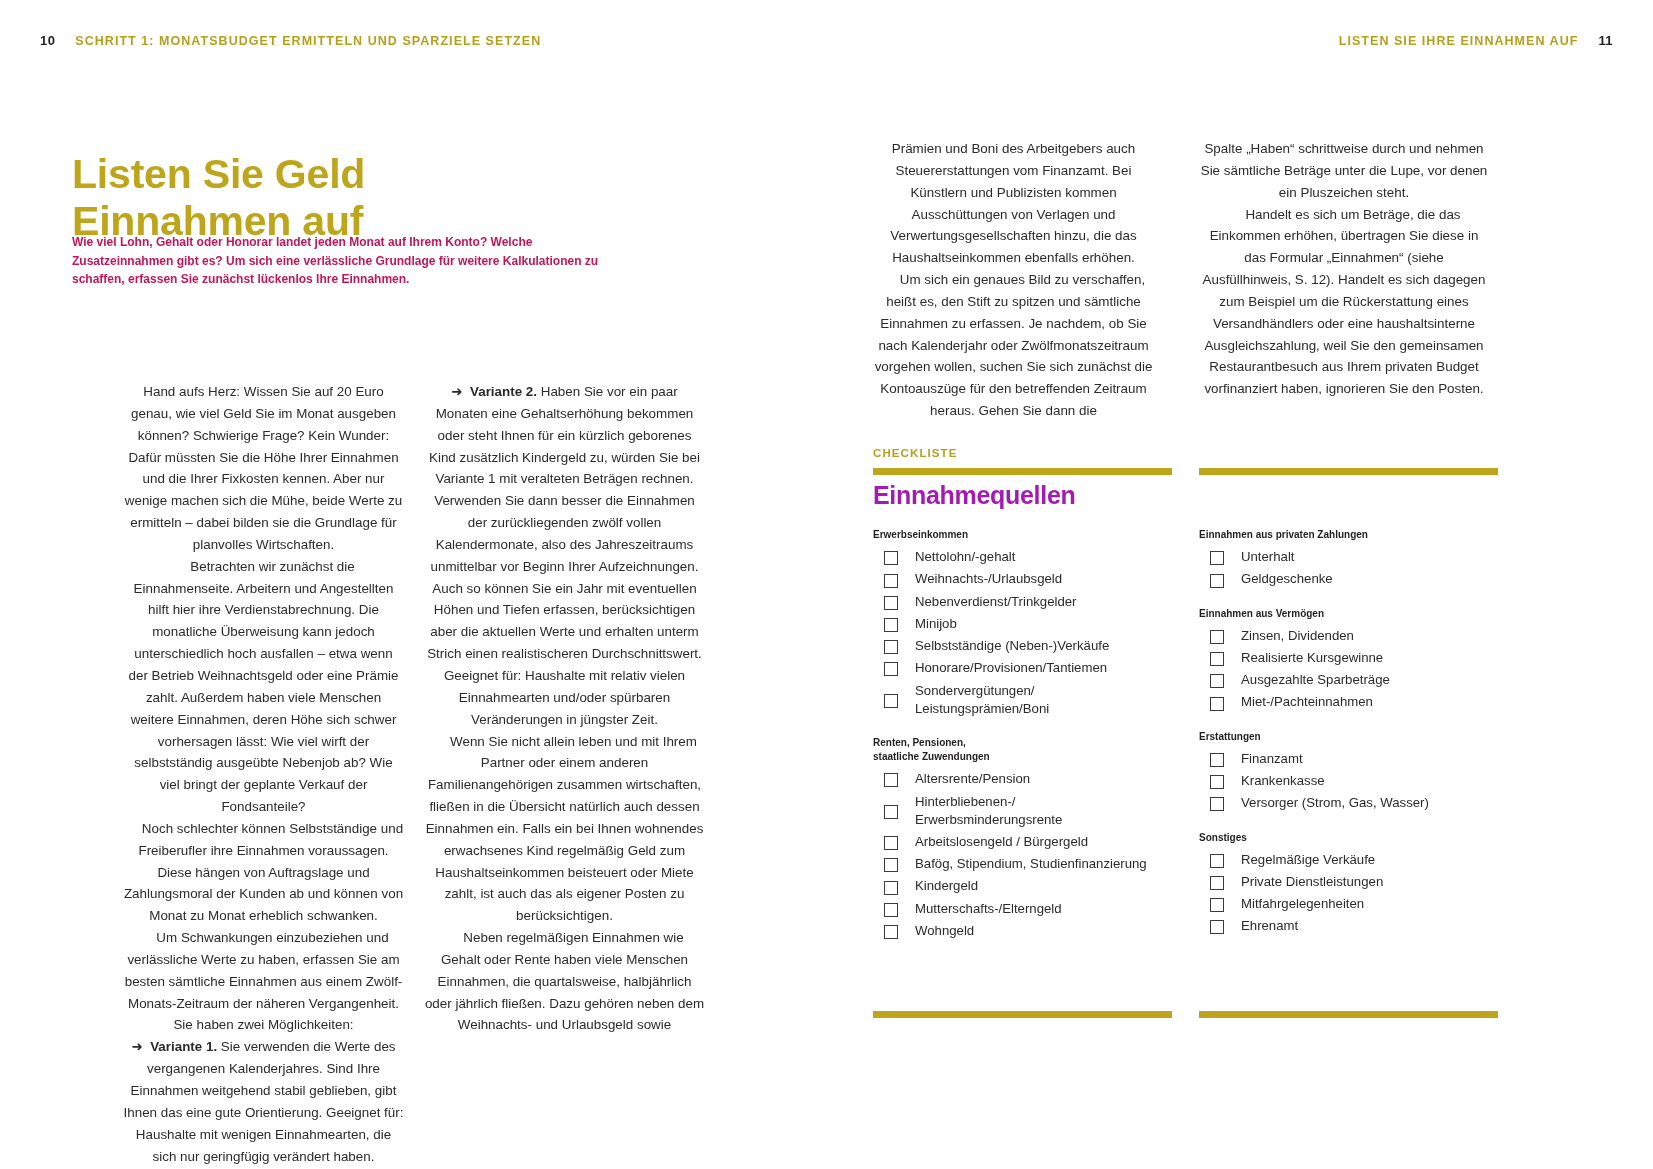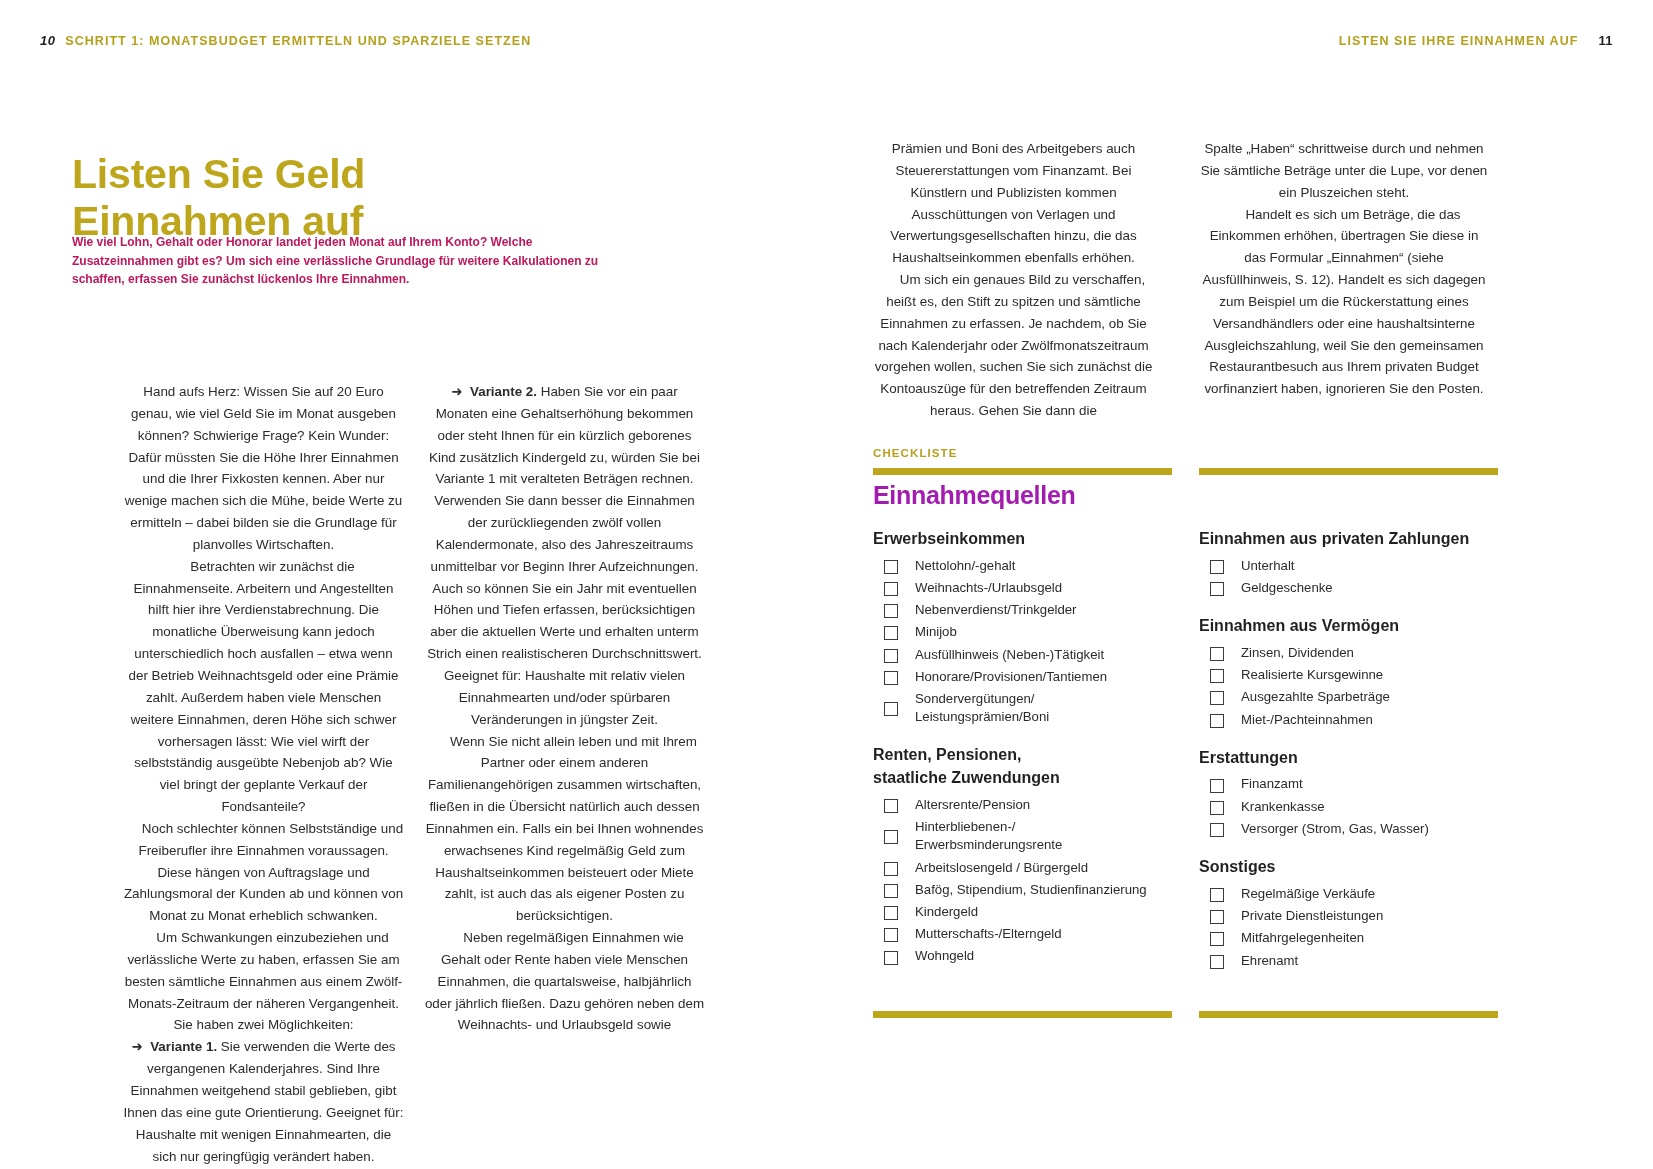--- a/index.html
+++ b/index.html
@@ -32,21 +32,21 @@
     white-space: nowrap;
   }
   .runhead-left { left: 40px; }
   .runhead-right { right: 40px; }
   .folio {
     color: #231f20;
     font-weight: bold;
     letter-spacing: 0.4px;
     font-size: 13px;
   }
-  .runhead-left .folio { margin-right: 10px; font-style: italic; }
+  .runhead-left .folio { margin-right: 20px; }
   .runhead-right .folio { margin-left: 20px; }
 
   
   .headline {
     position: absolute;
     left: 72px;
     top: 124px;
     width: 560px;
     font-size: 41px;
     line-height: 1.14;
@@ -128,21 +128,21 @@
     font-size: 13.2px;
     color: #2b2b2b;
   }
   #cl-left  { left: 873px; top: 528px; }
   #cl-right { left: 1199px; top: 528px; }
 
   .cl-group { margin-bottom: 18px; }
   .cl-group:last-child { margin-bottom: 0; }
   .cl-group-title {
     font-weight: bold;
-    font-size: 16px;
+    font-size: 10px;
     line-height: 1.42;
     color: #231f20;
     margin-bottom: 6px;
   }
   .cl-item {
     display: flex;
     align-items: center;
     margin-bottom: 4px;
     line-height: 1.38;
   }
@@ -218,21 +218,21 @@
         <div class="cl-item">
           <span class="cl-box"></span>
           <span class="cl-text">Nebenverdienst/Trinkgelder</span>
         </div>
         <div class="cl-item">
           <span class="cl-box"></span>
           <span class="cl-text">Minijob</span>
         </div>
         <div class="cl-item">
           <span class="cl-box"></span>
-          <span class="cl-text">Ausfüllhinweis (Neben-)Tätigkeit</span>
+          <span class="cl-text">Selbstständige (Neben-)Verkäufe</span>
         </div>
         <div class="cl-item">
           <span class="cl-box"></span>
           <span class="cl-text">Honorare/Provisionen/Tantiemen</span>
         </div>
         <div class="cl-item">
           <span class="cl-box"></span>
           <span class="cl-text">Sondervergütungen/<br>Leistungsprämien/Boni</span>
         </div>
       </div>

